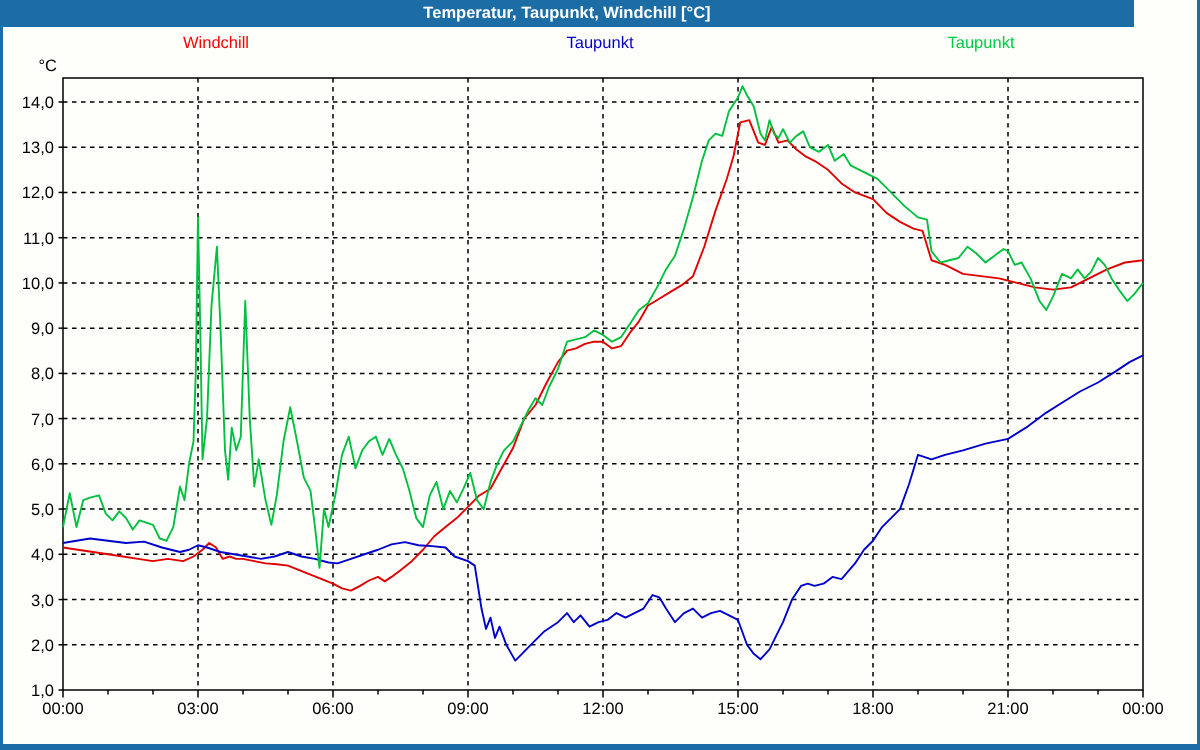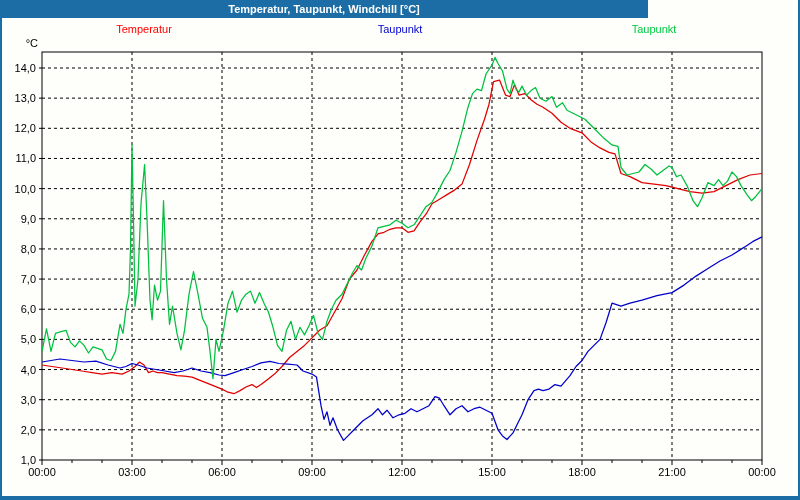--- a/index.html
+++ b/index.html
@@ -8,21 +8,21 @@
     width:800px;height:500px;
     box-sizing:border-box;
     background:#fefefa;
     border-left:2px solid #1c6da6;
     border-right:2px solid #1c6da6;
     border-bottom:4px solid #1c6da6;
     overflow:hidden;
     font-family:"Liberation Sans", sans-serif;
   }
   #titlebar{
-    position:absolute;left:-2px;top:0;width:648px;height:18px;
+    position:absolute;left:-2px;top:0;width:756px;height:18px;
     background:#1c6da6;
     color:#ffffff;
     font-size:11px;font-weight:bold;
     display:flex;align-items:center;justify-content:center;
     z-index:3;
   }
   #legend{
     position:absolute;left:0;top:18px;width:100%;height:22px;z-index:2;
   }
   .legend-item{
@@ -33,21 +33,21 @@
   text{font-family:"Liberation Sans", sans-serif;font-size:11px;fill:#000000;}
 </style>
 </head>
 <body>
 
 <div id="window">
   <div id="titlebar" style="background: rgb(28, 109, 166);">
     <span>Temperatur, Taupunkt, Windchill [°C]</span>
   </div>
   <div id="legend">
-    <span class="legend-item" style="left: 142px; color: rgb(255, 0, 0);">Temperatur</span>
+    <span class="legend-item" style="left: 142px; color: rgb(255, 0, 0);">Windchill</span>
     <span class="legend-item" style="left: 398px; color: rgb(0, 0, 204);">Taupunkt</span>
     <span class="legend-item" style="left: 652px; color: rgb(0, 204, 68);">Taupunkt</span>
   </div>
   <svg id="plot-svg" viewBox="0 0 796 478">
       <line x1="40" y1="68" x2="760" y2="68" stroke="#000" stroke-width="1" stroke-dasharray="3,3"></line>
       <line x1="40" y1="98.15384615384619" x2="760" y2="98.15384615384619" stroke="#000" stroke-width="1" stroke-dasharray="3,3"></line>
       <line x1="40" y1="128.30769230769232" x2="760" y2="128.30769230769232" stroke="#000" stroke-width="1" stroke-dasharray="3,3"></line>
       <line x1="40" y1="158.46153846153845" x2="760" y2="158.46153846153845" stroke="#000" stroke-width="1" stroke-dasharray="3,3"></line>
       <line x1="40" y1="188.61538461538464" x2="760" y2="188.61538461538464" stroke="#000" stroke-width="1" stroke-dasharray="3,3"></line>
       <line x1="40" y1="218.76923076923077" x2="760" y2="218.76923076923077" stroke="#000" stroke-width="1" stroke-dasharray="3,3"></line>

